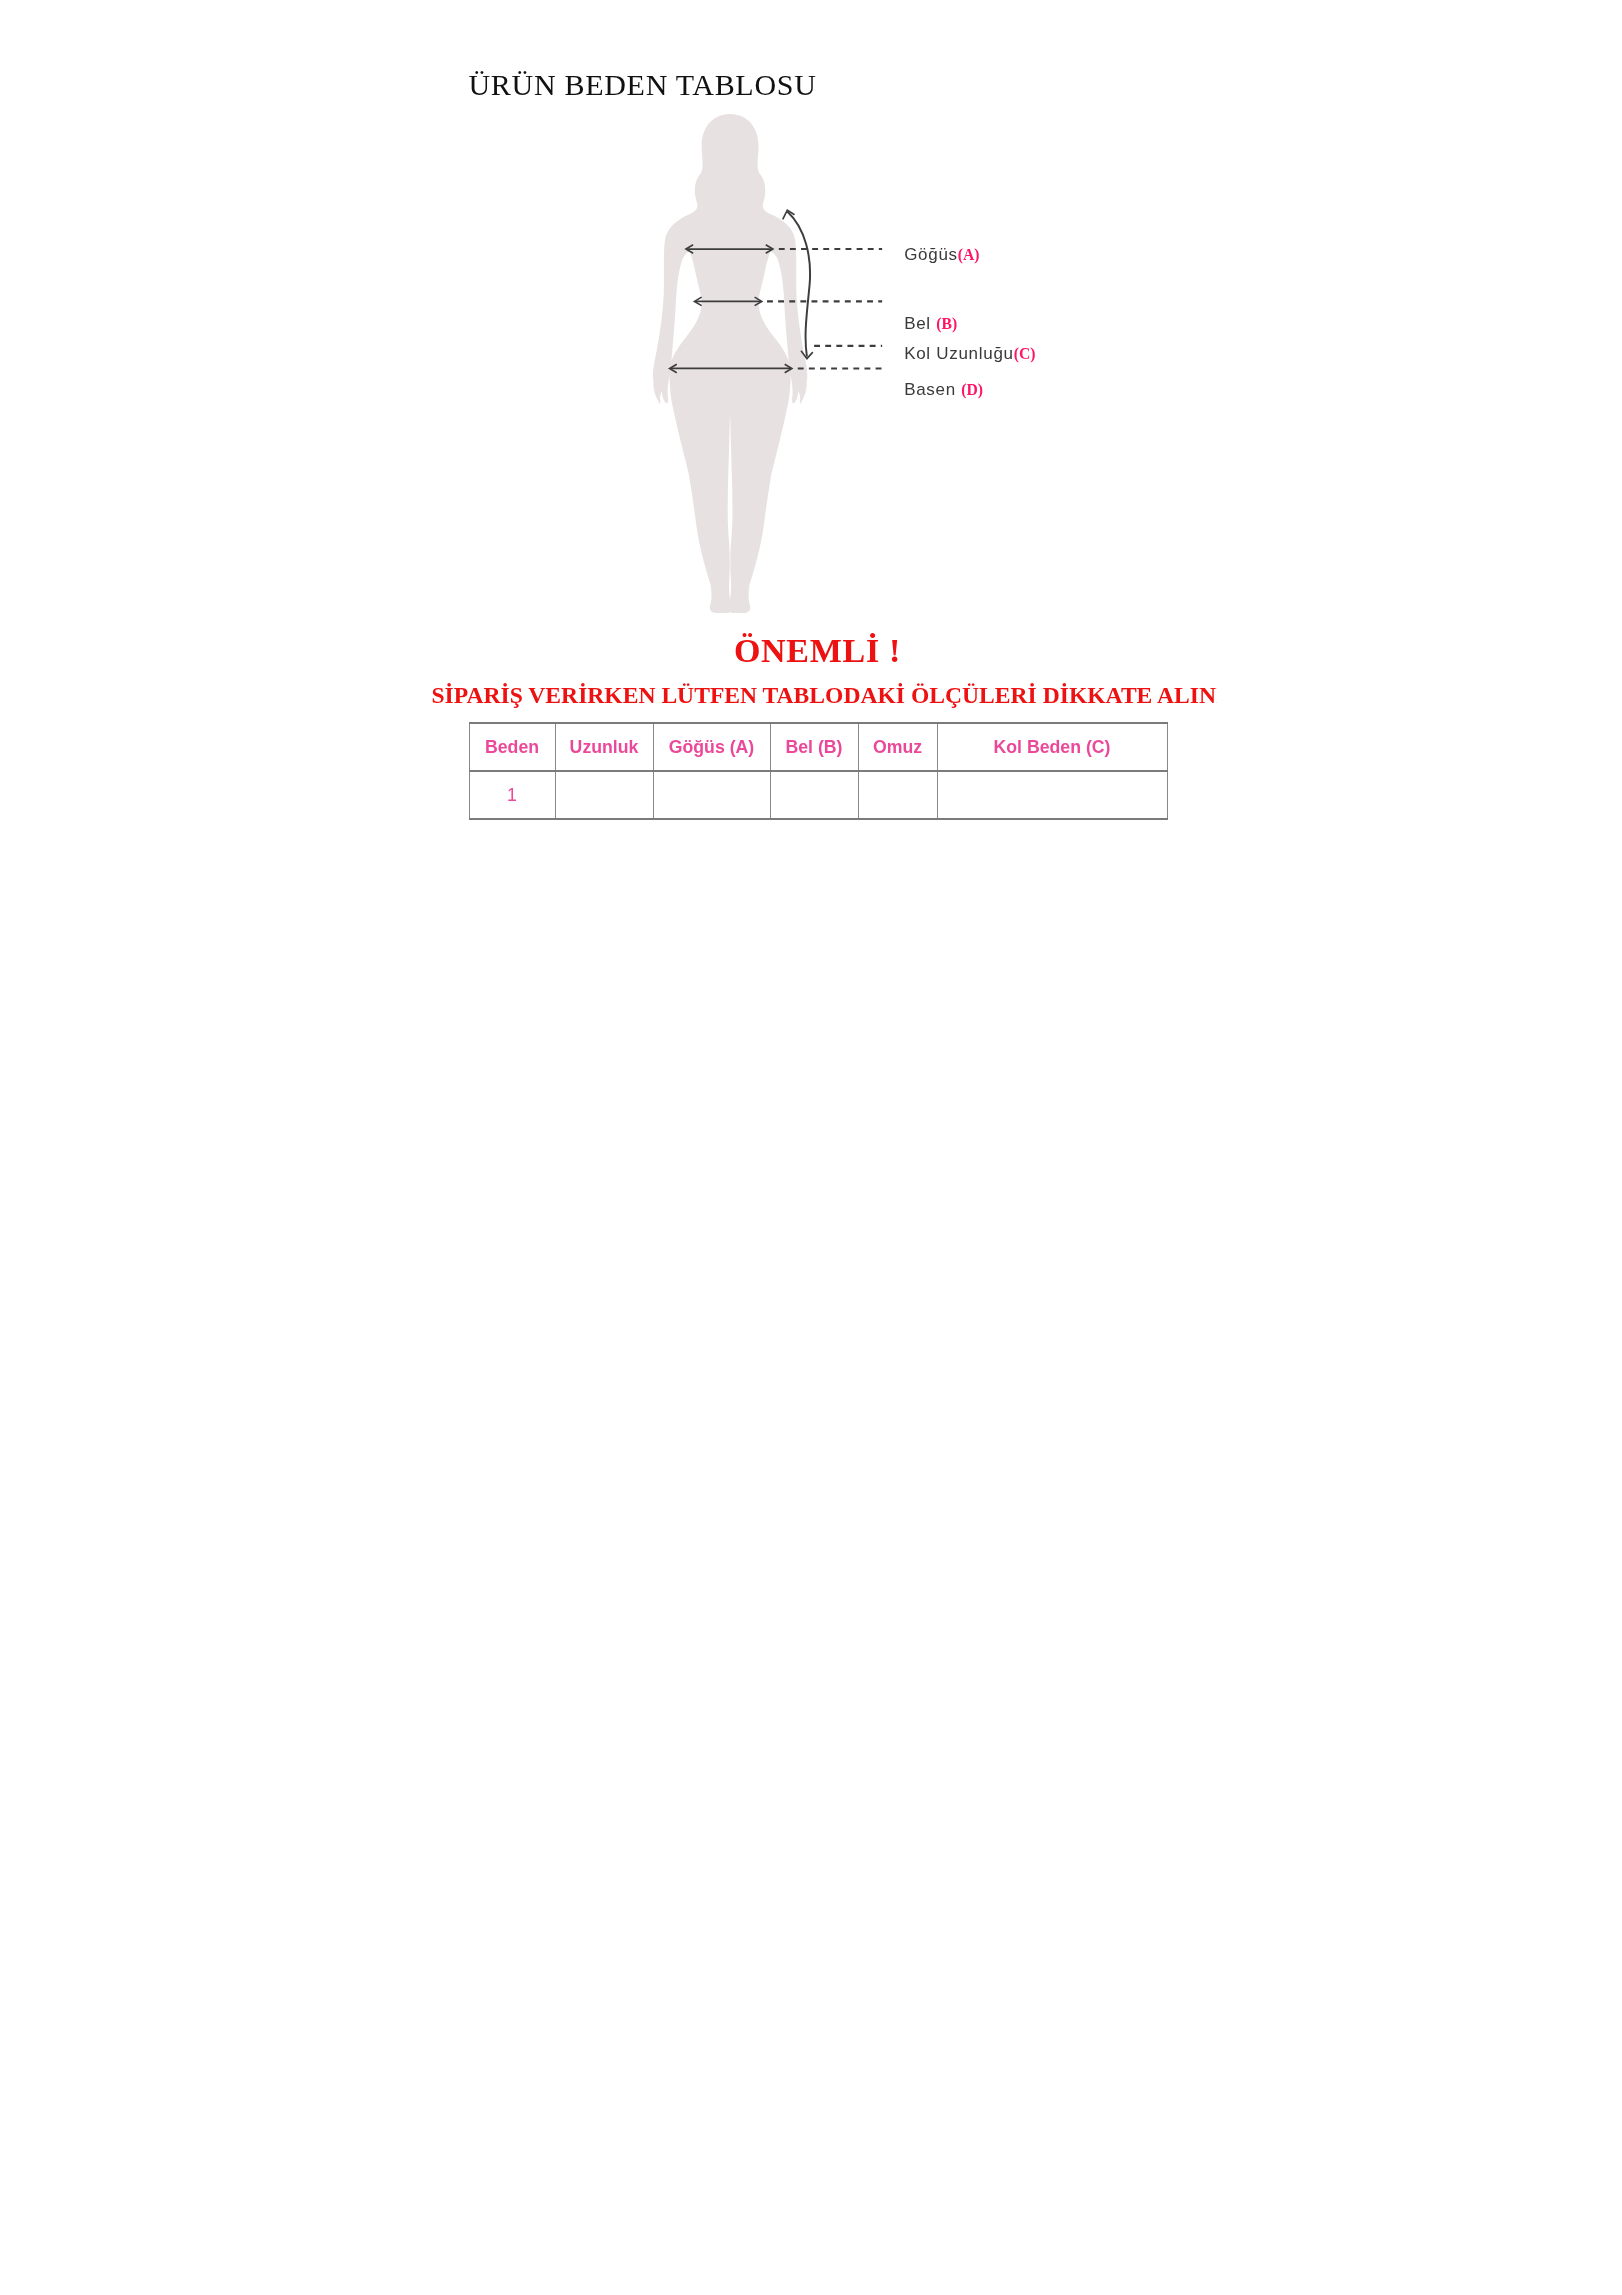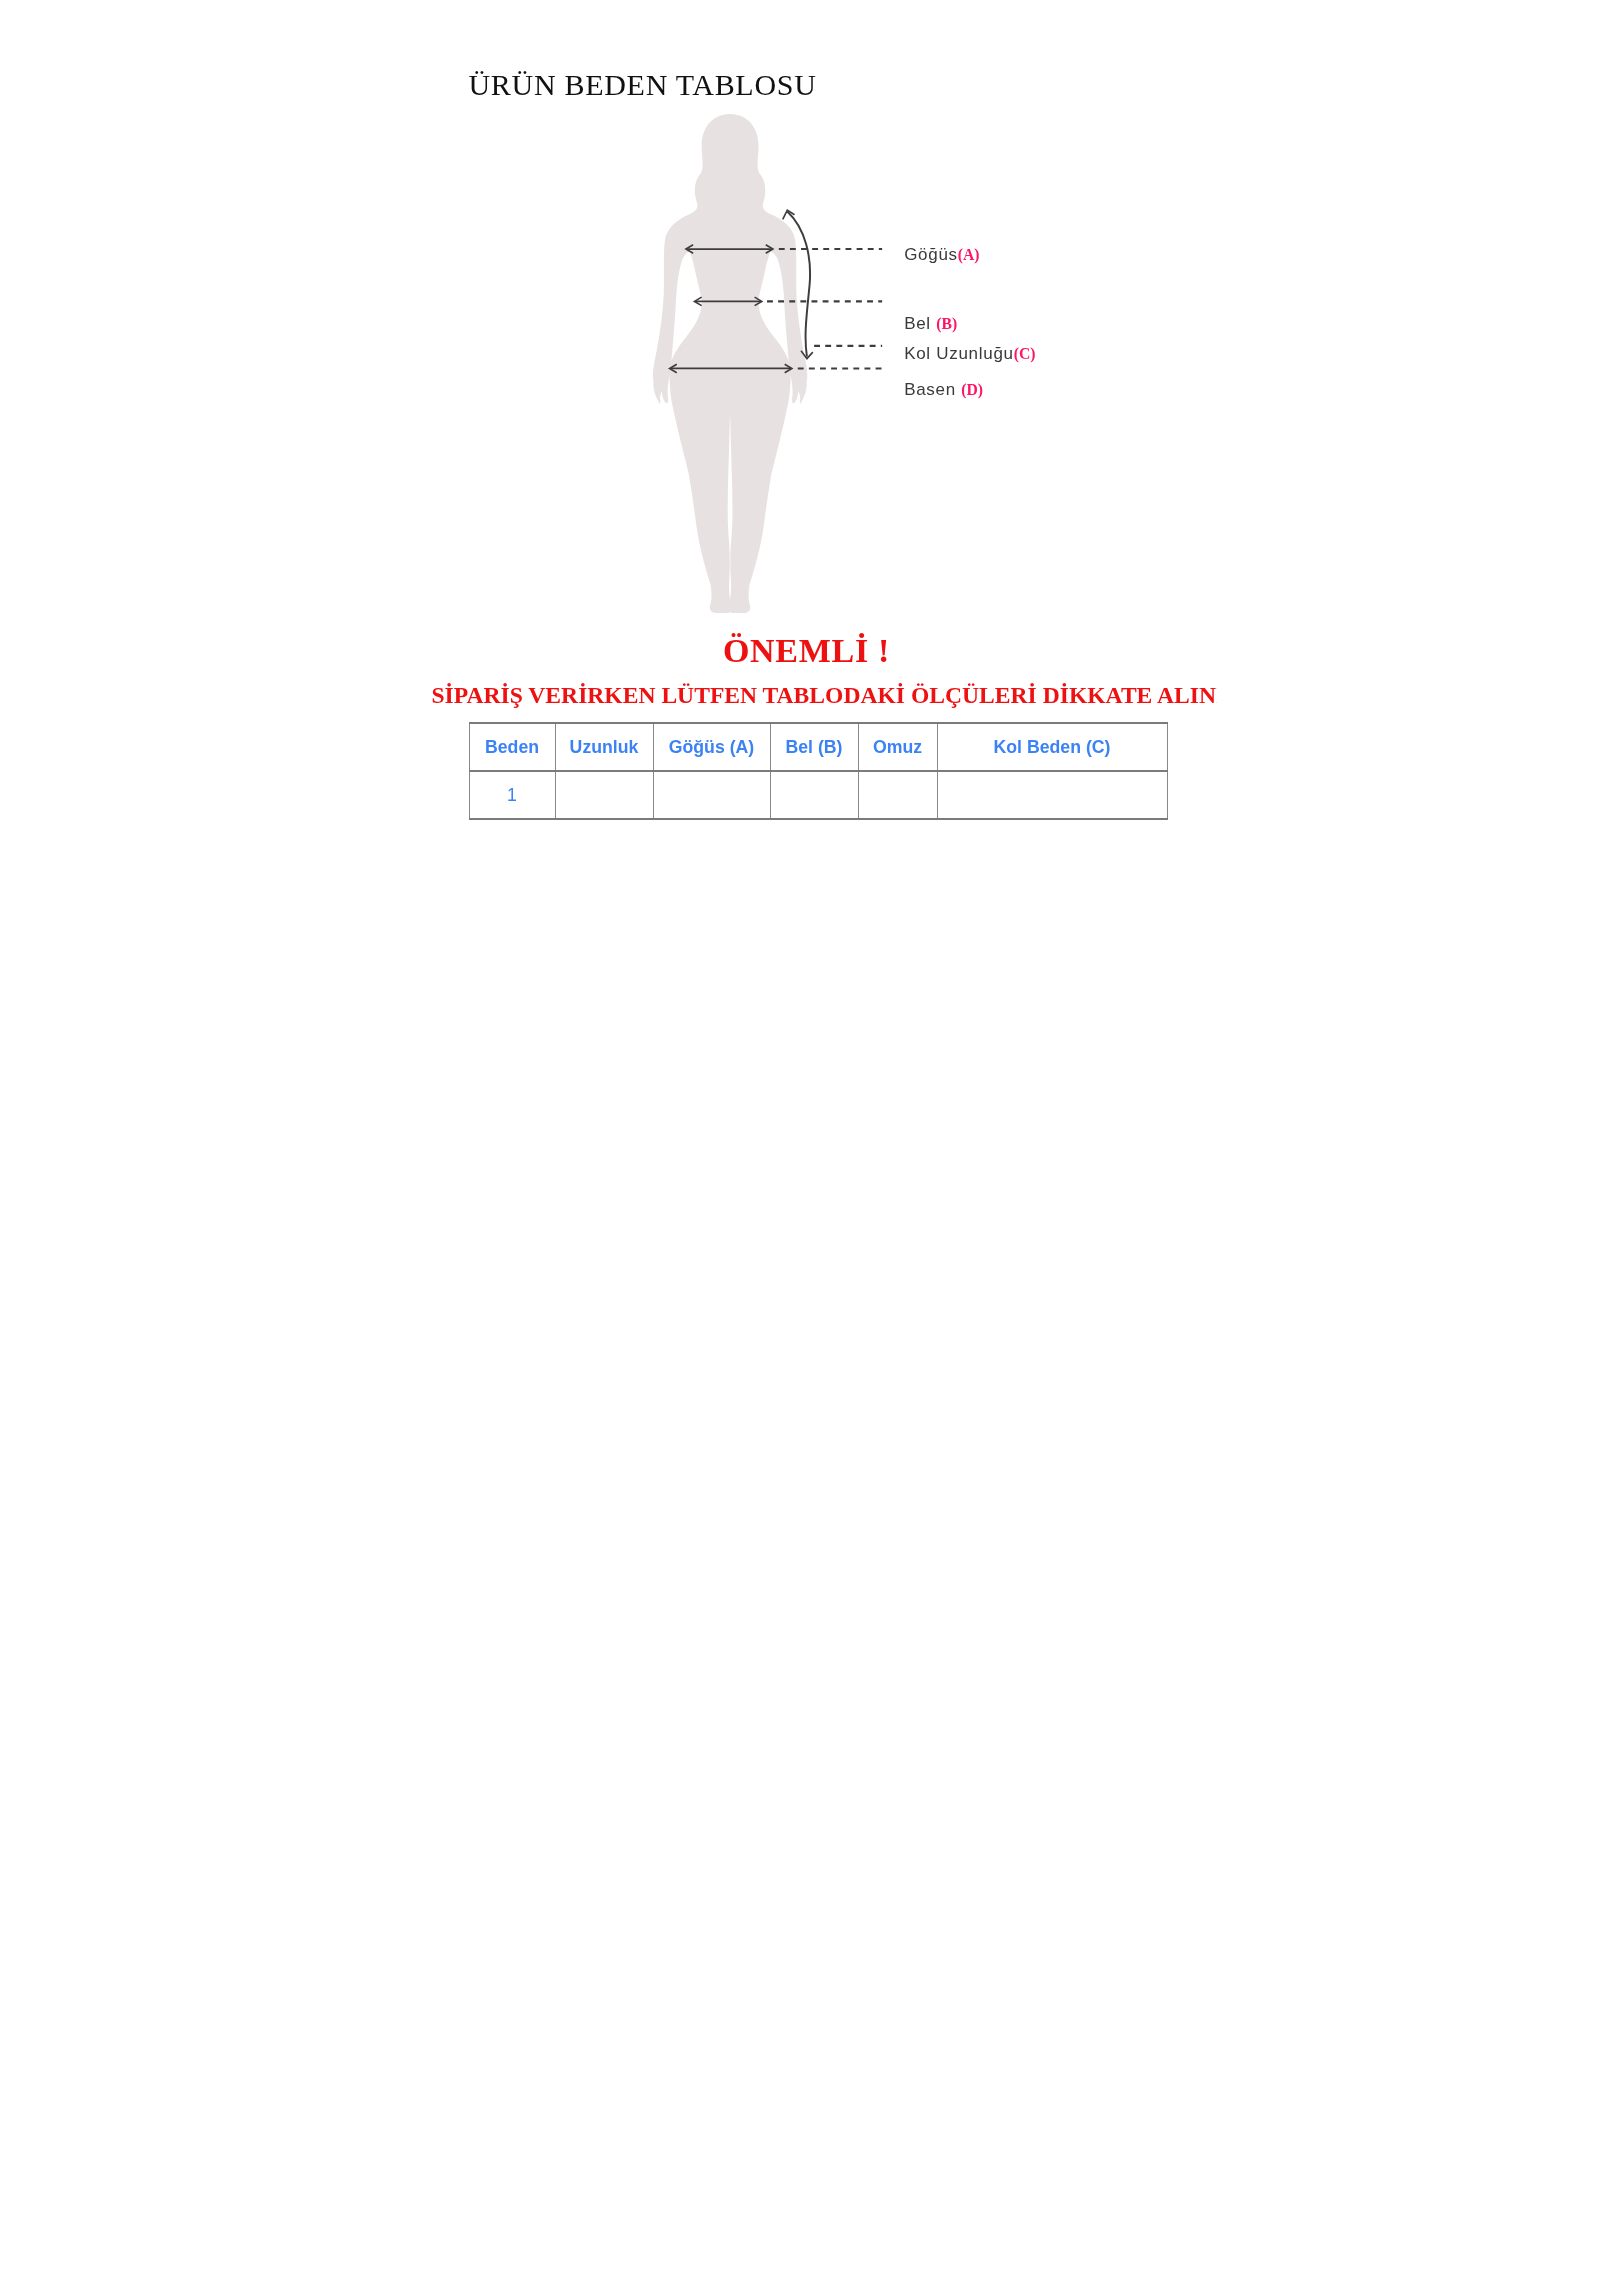--- a/index.html
+++ b/index.html
@@ -30,21 +30,21 @@
   }
   .m-label .ltr{
     font-family:"Liberation Serif",serif;
     font-size:15.7px;font-weight:700;color:#ff1566;
   }
   .label-chest{top:222px;}
   .label-waist{top:291px;}
   .label-arm{top:321px;}
   .label-hip{top:357px;}
   .notice-heading{
-    position:absolute;left:52px;top:632px;width:698px;
+    position:absolute;left:63px;top:632px;width:698px;
     text-align:center;
     font-family:"Liberation Serif",serif;
     font-size:34px;font-weight:700;color:#ee1111;
     letter-spacing:0.7px;white-space:pre;
   }
   .notice-warning{
     position:absolute;left:26px;top:682px;width:771px;
     text-align:center;
     font-family:"Liberation Serif",serif;
     font-size:23.6px;font-weight:700;color:#ee1111;
@@ -62,21 +62,21 @@
   }
   table.size-table tbody tr{
     border-bottom:2.6px solid #7b7b7b;
   }
   table.size-table th, table.size-table td{
     border-left:1.3px solid #888888;
     border-right:1.3px solid #888888;
     height:46px;
     text-align:center;vertical-align:middle;
     padding:0;
-    color:#3b82f6;
+    color:#ec4899;
   }
   table.size-table th{font-size:17.7px;font-weight:700;}
   table.size-table td{font-size:17.7px;font-weight:400;}
   svg .sil{fill:#e8e1e2;stroke:none;}
   svg .arrow{stroke:#3d3d3d;stroke-width:2.5;fill:none;}
   svg .armcurve{stroke:#3d3d3d;stroke-width:3;fill:none;}
   svg .dash{stroke:#3d3d3d;stroke-width:3.2;fill:none;stroke-dasharray:9 8;}
 </style>
 </head>
 <body>

